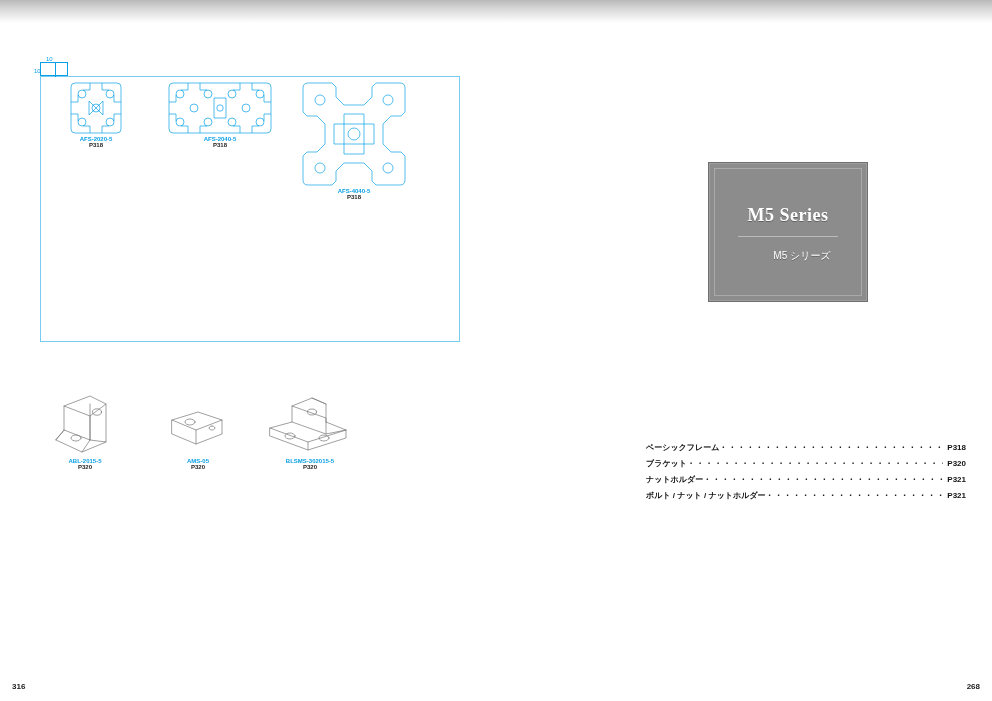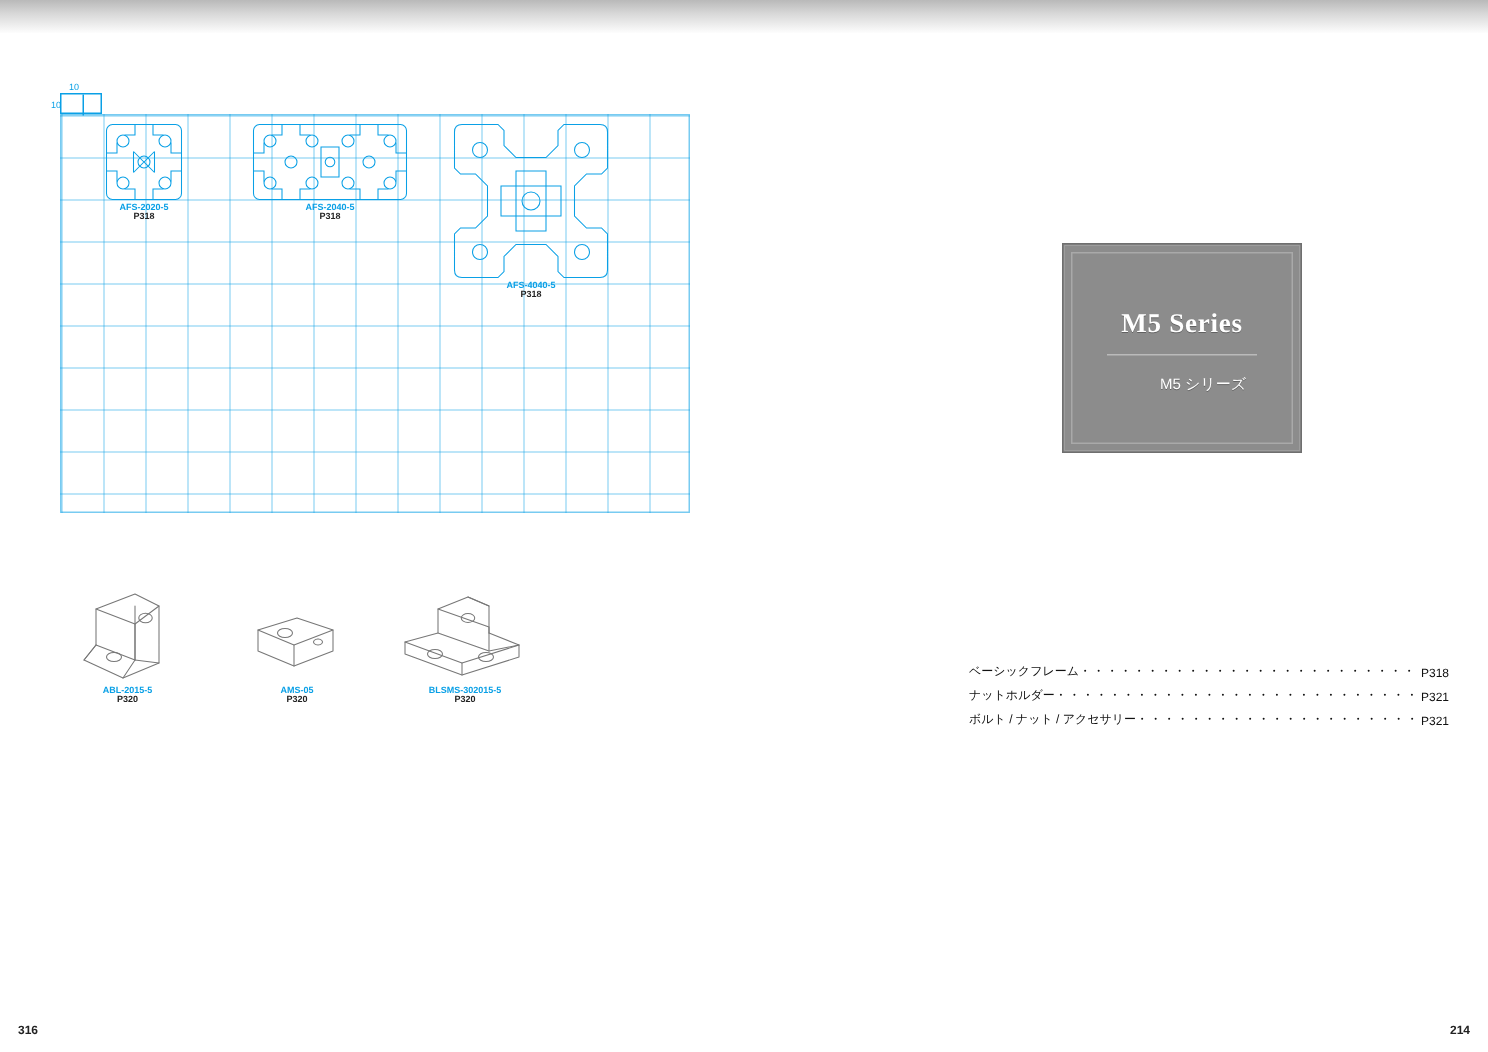--- a/index.html
+++ b/index.html
@@ -44,21 +44,21 @@
                background: #8c8c8c; border: 1px solid #6f6f6f;
                text-align: center; color: #fff;
                box-shadow: inset 0 0 0 1px rgba(255,255,255,.15); margin-left: 32px; }
   .title-box::after { content: ""; position: absolute; inset: 5px; border: 1px solid rgba(255,255,255,.25); pointer-events:none; }
   .title-en { font-size: 18px; font-weight: bold; font-family: Georgia, 'Times New Roman', serif;
               letter-spacing: .5px; margin-top: 42px; text-shadow: 0 1px 0 rgba(0,0,0,.3); }
   .title-jp { font-size: 10px; margin-top: 12px; text-shadow: 0 1px 0 rgba(0,0,0,.3); padding-left: 28px; }
   .hr { width: 100px; height: 0; border-top: 1px solid rgba(255,255,255,.4); margin: 10px auto 0; }
 
   .toc { position: absolute; left: 150px; top: 420px; width: 320px; font-size: 8px; color: #111; }
-  .toc-row { display: flex; align-items: flex-end; white-space: nowrap; margin-bottom: 5px; }
+  .toc-row { display: flex; align-items: center; white-space: nowrap; margin-bottom: 5px; font-weight: bold; }
   .toc-row .lbl { flex: 0 0 auto; }
   .toc-row .dots { flex: 1 1 auto; overflow: hidden; letter-spacing: 1px; color: #111; }
   .toc-row .dots::before { content: "・・・・・・・・・・・・・・・・・・・・・・・・・・・・・・・・・・・・・・・・・・・・・・・・・・・・・・・・・・・・・・・・・・・・・・・・・・・・・・・・・・・・・"; }
   .toc-row .pgno { flex: 0 0 auto; padding-left: 4px; }
 </style>
 </head>
 <body>
 
 <div class="topbar"></div>
 
@@ -195,26 +195,31 @@
       <div class="title-jp">M5 シリーズ</div>
     </div>
 
     <div class="toc">
       <div class="toc-row">
         <span class="lbl">ベーシックフレーム</span>
         <span class="dots"></span>
         <span class="pgno">P318</span>
       </div>
       <div class="toc-row">
+        <span class="lbl">ブラケット</span>
+        <span class="dots"></span>
+        <span class="pgno">P320</span>
+      </div>
+      <div class="toc-row">
         <span class="lbl">ナットホルダー</span>
         <span class="dots"></span>
         <span class="pgno">P321</span>
       </div>
       <div class="toc-row">
-        <span class="lbl">ボルト / ナット / アクセサリー</span>
+        <span class="lbl">ボルト / ナット / ナットホルダー</span>
         <span class="dots"></span>
         <span class="pgno">P321</span>
       </div>
     </div>
 
-    <div class="pnum right-pn">214</div>
+    <div class="pnum right-pn">268</div>
   </div>
 </div>
 
 </body></html>

